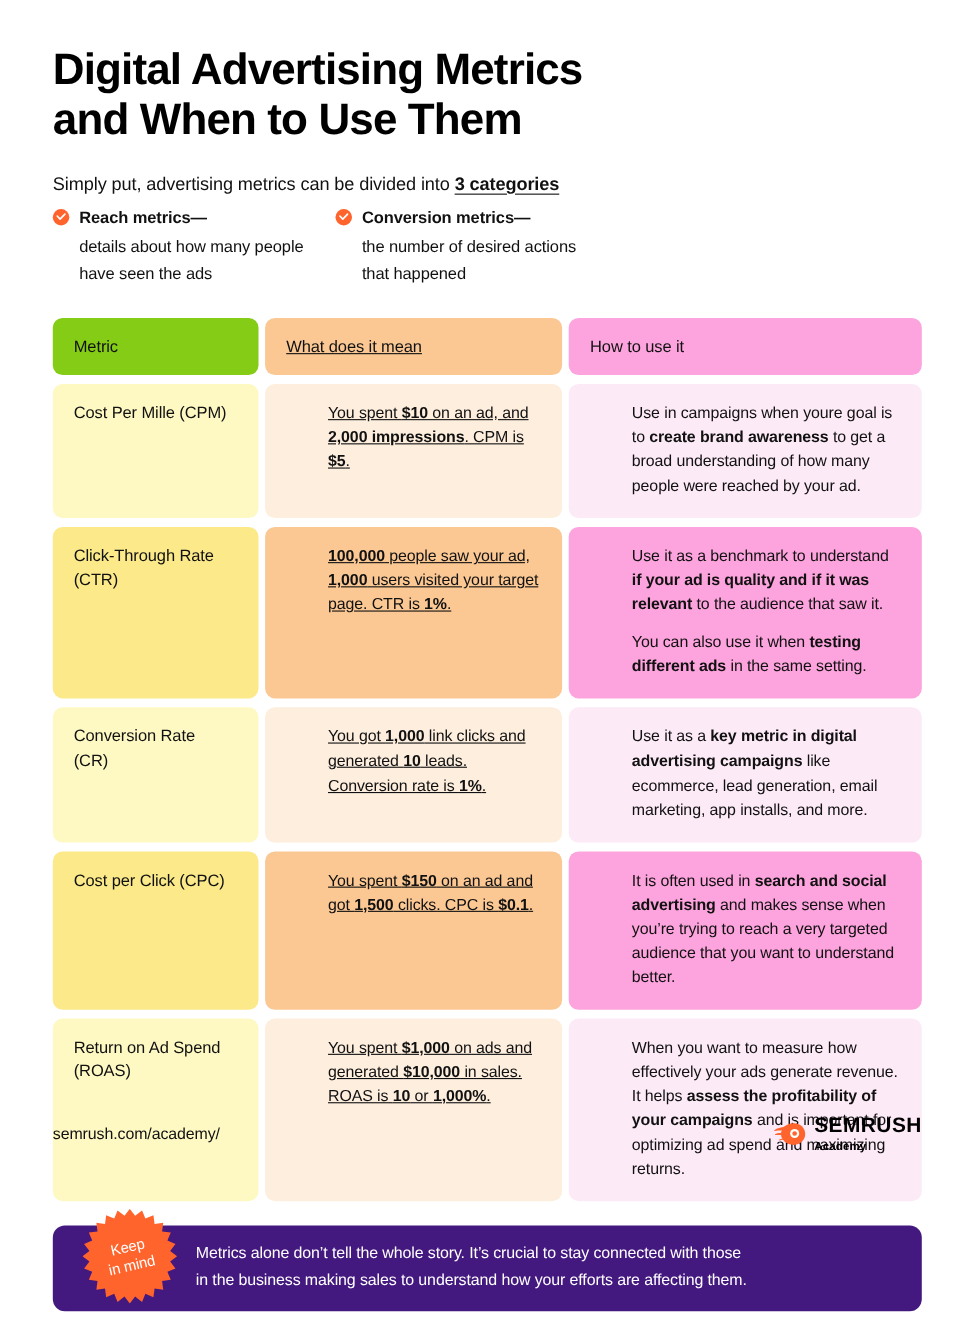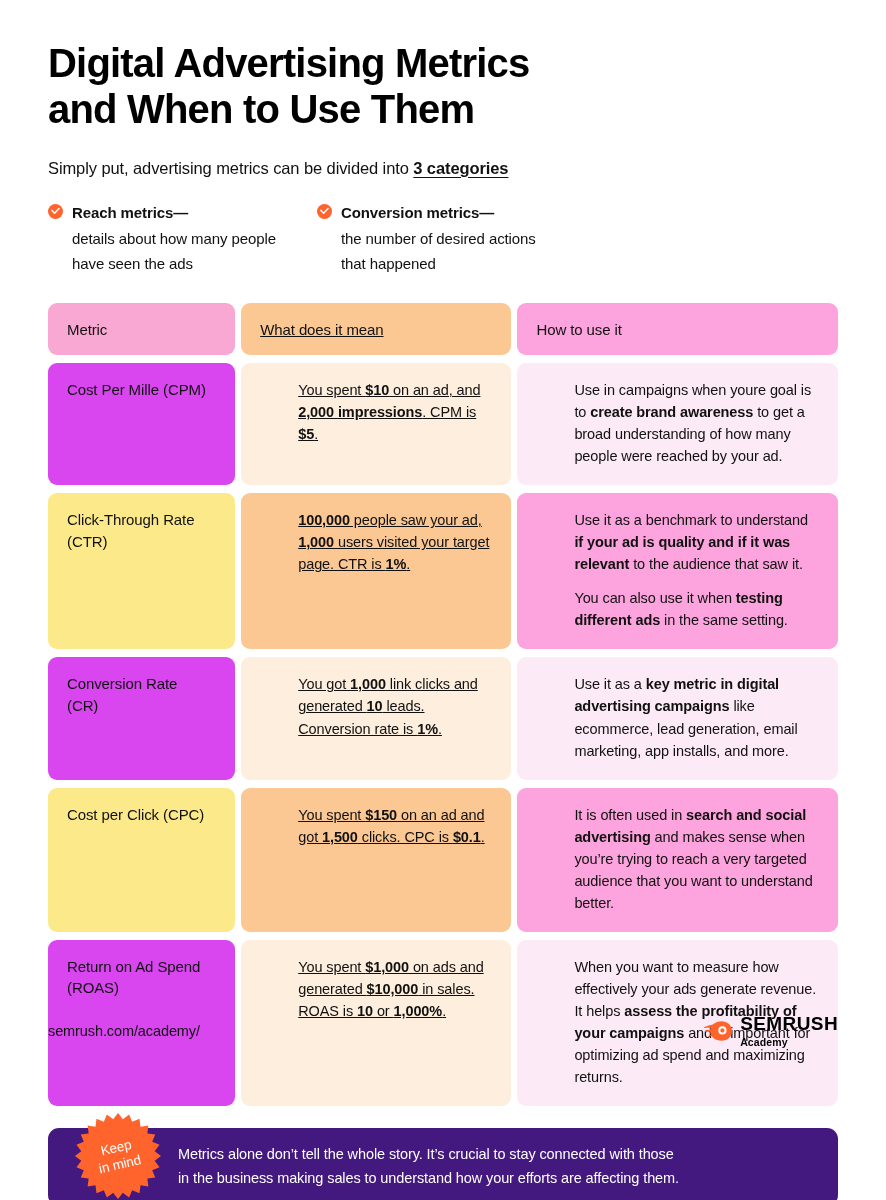--- a/index.html
+++ b/index.html
@@ -40,22 +40,22 @@
   }
   .subtitle .hl {
     font-weight: bold;
     text-decoration: underline;
     text-underline-offset: 3px;
   }
 
   
   .categories {
     display: flex;
-    margin-top: 22px;
-    gap: 12px;
+    margin-top: 8px;
+    gap: 0px;
   }
   .cat {
     width: 257px;
     padding-right: 18px;
     display: flex;
     align-items: flex-start;
     gap: 9px;
   }
   .check {
     flex: 0 0 auto;
@@ -93,26 +93,26 @@
 
   .head .cell {
     padding-top: 19px;
     padding-bottom: 19px;
     height: 52px;
     display: flex;
     align-items: center;
     font-size: 15px;
     letter-spacing: -0.1px;
   }
-  .head .c1 { background: #f9a8d4; }
+  .head .c1 { background: #84cc16; }
   .head .c2 { background: #fbc894; }
   .head .c3 { background: #fda3dd; }
 
   
-  .light .c1 { background: #d946ef; }
+  .light .c1 { background: #fef9c3; }
   .light .c2 { background: #fdeede; }
   .light .c3 { background: #fdeaf7; }
 
   
   .strong .c1 { background: #fbe98a; }
   .strong .c2 { background: #fbc894; }
   .strong .c3 { background: #fda3dd; }
 
   .metric-name {
     font-size: 15px;

